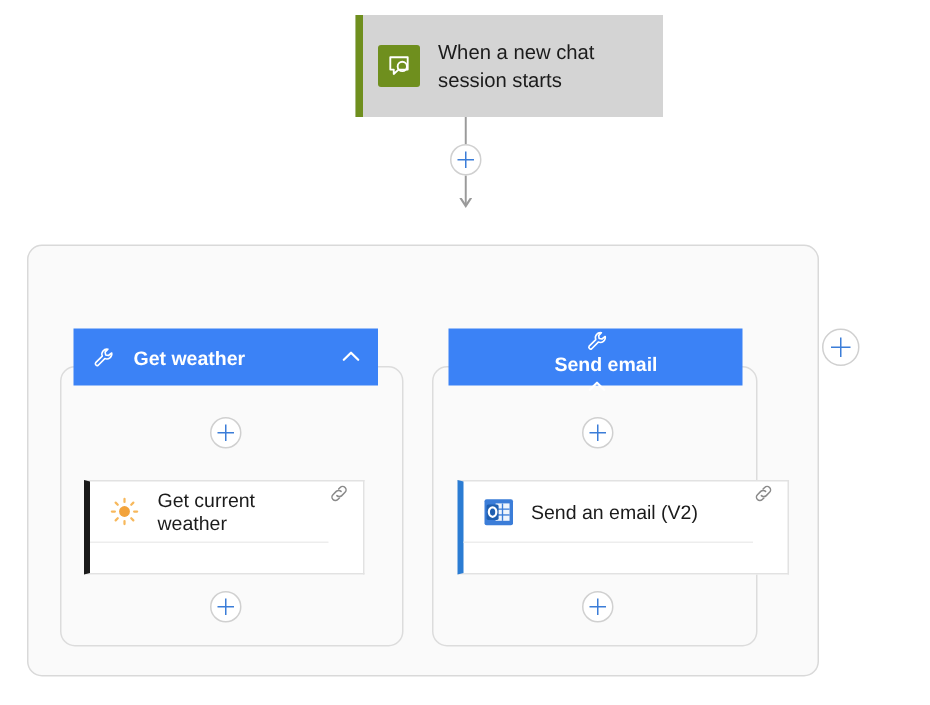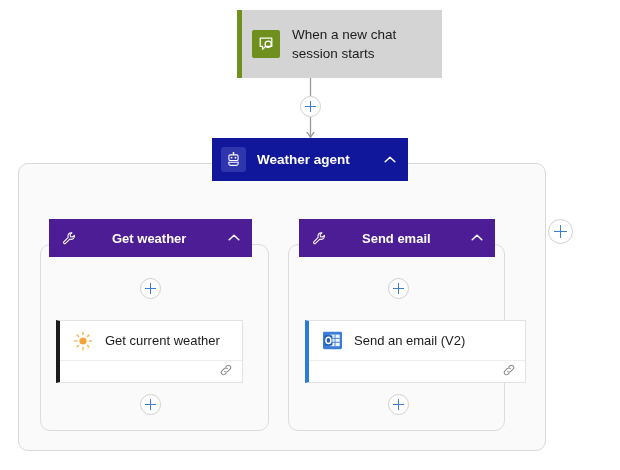--- a/index.html
+++ b/index.html
@@ -106,29 +106,28 @@
     color: #ffffff;
     font-size: 13.5px;
     font-weight: bold;
     flex: 1 1 auto;
   }
 
   
   .tool-node {
     position: absolute;
     height: 38px;
-    background: #4c1d95;
+    background: #3b82f6;
     display: flex;
     align-items: center;
     padding: 0 10px 0 12px;
     z-index: 6;
-    gap: 23px;
   }
   .tool-node.left  { left: 49px;  top: 219px; width: 203px; }
-  .tool-node.right { left: 299px; top: 219px; width: 196px; }
+  .tool-node.right { left: 299px; top: 219px; width: 196px; flex-direction: column; }
   .tool-icon {
     width: 16px; height: 16px;
     flex: 0 0 16px;
     display: flex; align-items: center; justify-content: center;
   }
   .tool-label {
     margin-left: 12px;
     color: #ffffff;
     font-size: 13px;
     font-weight: bold;
@@ -141,21 +140,21 @@
     width: 16px; height: 16px;
   }
 
   
   .action-card {
     position: absolute;
     background: #ffffff;
     border: 1px solid #e2e2e2;
     z-index: 6;
     display: flex;
-    flex-direction: column;
+    flex-direction: row;
   }
   .action-card.left  { left: 56px;  top: 320px; width: 187px; height: 63px; border-left: 4px solid #1b1b1b; }
   .action-card.right { left: 305px; top: 320px; width: 221px; height: 63px; border-left: 4px solid #2b7cd3; }
 
   .action-head {
     flex: 1 1 auto;
     display: flex;
     align-items: center;
     padding-left: 12px;
     border-bottom: 1px solid #ededed;
@@ -237,38 +236,20 @@
   <div class="trigger-node">
     <span class="trigger-icon">
       <svg width="18" height="18" viewBox="0 0 18 18">
         <path d="M3.2 3.2 h11.6 v8.2 h-6.1 l-3.2 2.9 v-2.9 h-2.3 z" fill="none" stroke="#ffffff" stroke-width="1.25" stroke-linejoin="round"></path>
         <circle cx="11.2" cy="9.3" r="3.1" fill="none" stroke="#ffffff" stroke-width="1.25"></circle>
       </svg>
     </span>
     <span class="trigger-label">When a new chat session starts</span>
   </div>
 
-  <div class="agent-node">
-    <span class="agent-icon">
-      <svg width="15" height="15" viewBox="0 0 16 16">
-        <line x1="8" y1="0.8" x2="8" y2="3" stroke="#ffffff" stroke-width="1.1"></line>
-        <circle cx="8" cy="1.1" r="1.0" fill="#ffffff"></circle>
-        <rect x="3.1" y="3.1" width="9.8" height="6.0" rx="1.4" fill="none" stroke="#ffffff" stroke-width="1.15"></rect>
-        <circle cx="5.9" cy="6.1" r="0.95" fill="#ffffff"></circle>
-        <circle cx="10.1" cy="6.1" r="0.95" fill="#ffffff"></circle>
-        <path d="M3.0 11.0 h10.0 v1.3 a2.0 2.0 0 0 1 -2.0 2.0 h-6.0 a2.0 2.0 0 0 1 -2.0 -2.0 z" fill="none" stroke="#ffffff" stroke-width="1.15"></path>
-      </svg>
-    </span>
-    <span class="agent-label">Weather agent</span>
-    <span class="chevron">
-      <svg width="14" height="14" viewBox="0 0 14 14">
-        <path d="M2.2 8.8 L7 4.2 L11.8 8.8" fill="none" stroke="#ffffff" stroke-width="1.5" stroke-linecap="round" stroke-linejoin="round"></path>
-      </svg>
-    </span>
-  </div>
 
   <div class="tool-node left">
     <span class="tool-icon">
       <svg width="15" height="15" viewBox="0 0 16 16">
         <path d="M10.6 1.9 a3.6 3.6 0 0 0 -4.0 4.9 L1.9 11.5 a1.3 1.3 0 0 0 1.8 1.8 l4.7 -4.7
                  a3.6 3.6 0 0 0 4.9 -4.0 L11.0 6.4 L9.0 6.0 L8.6 4.0 z" fill="none" stroke="#ffffff" stroke-width="1.15" stroke-linejoin="round"></path>
       </svg>
     </span>
     <span class="tool-label">Get weather</span>
     <span class="chevron">

